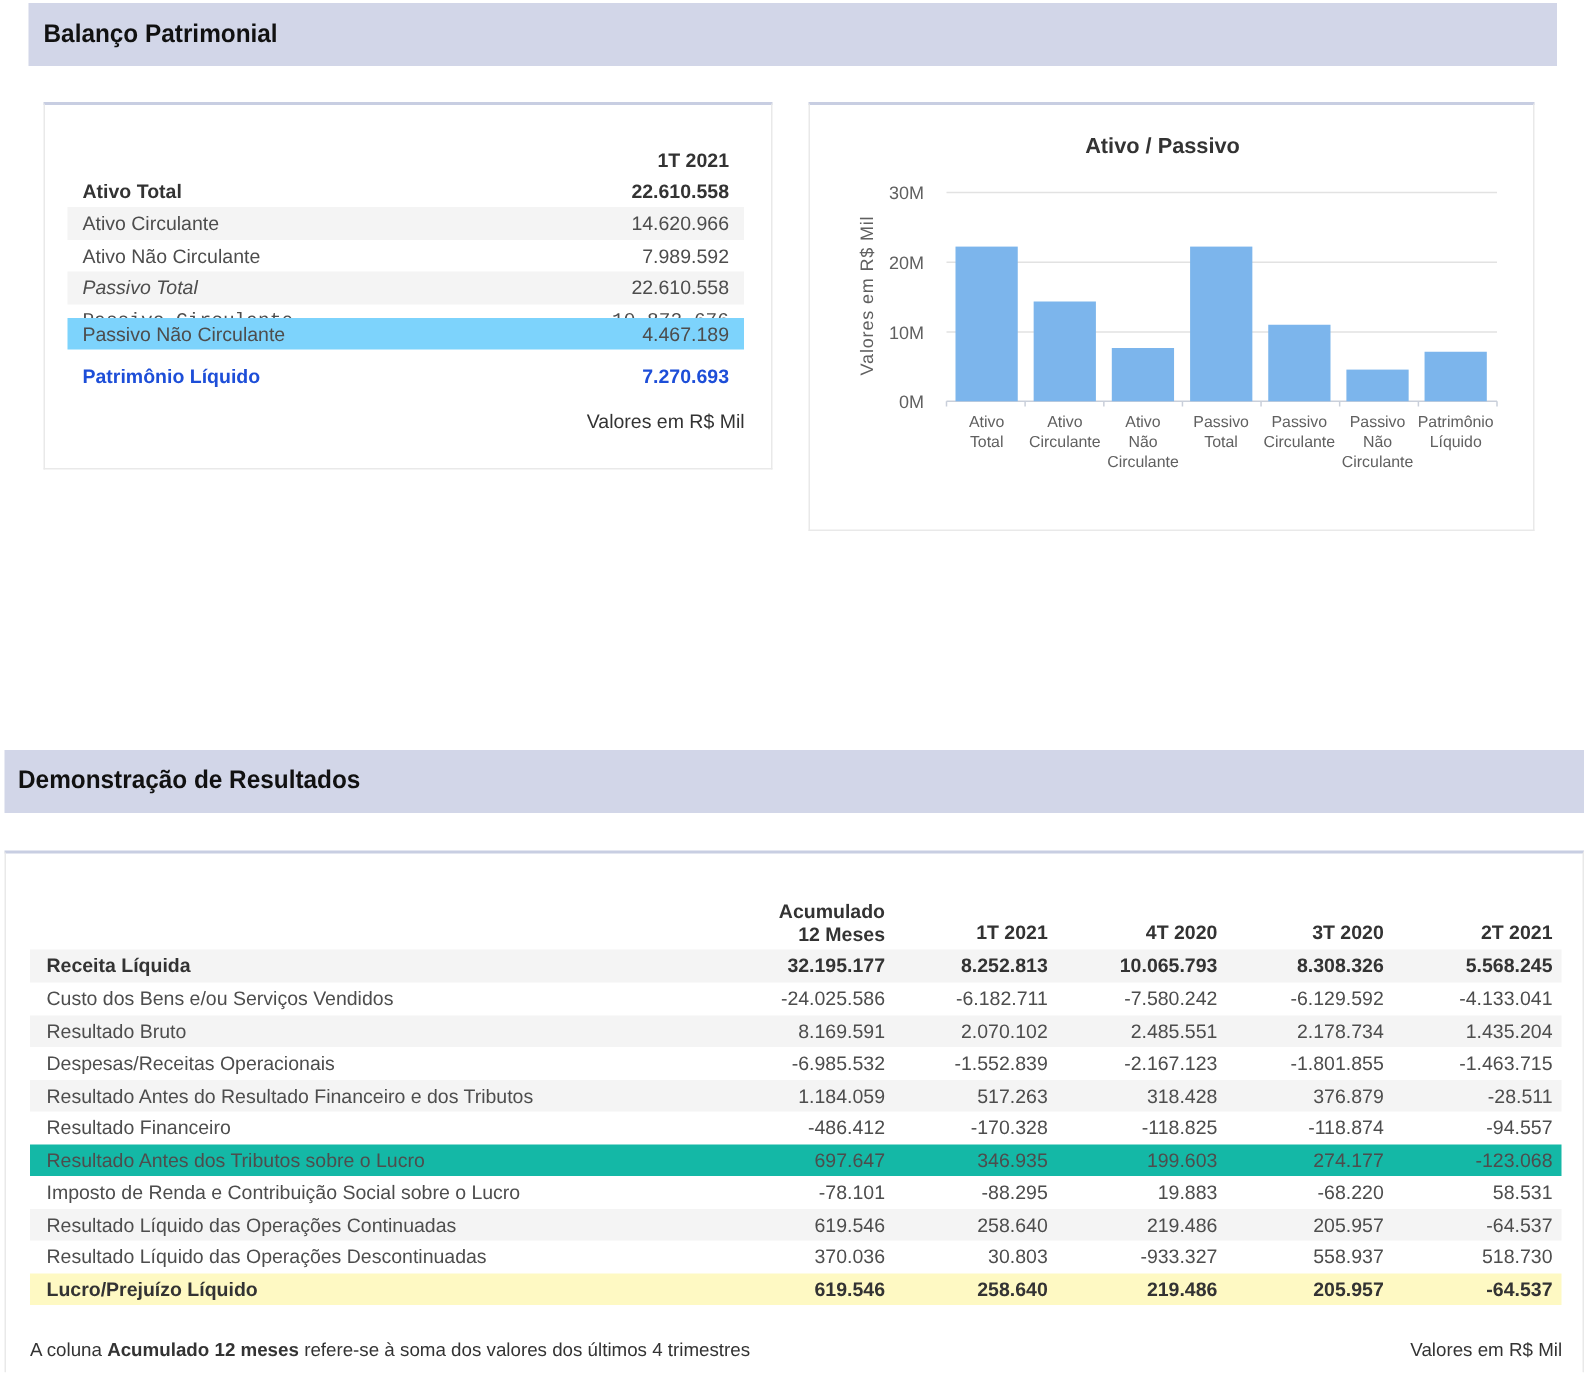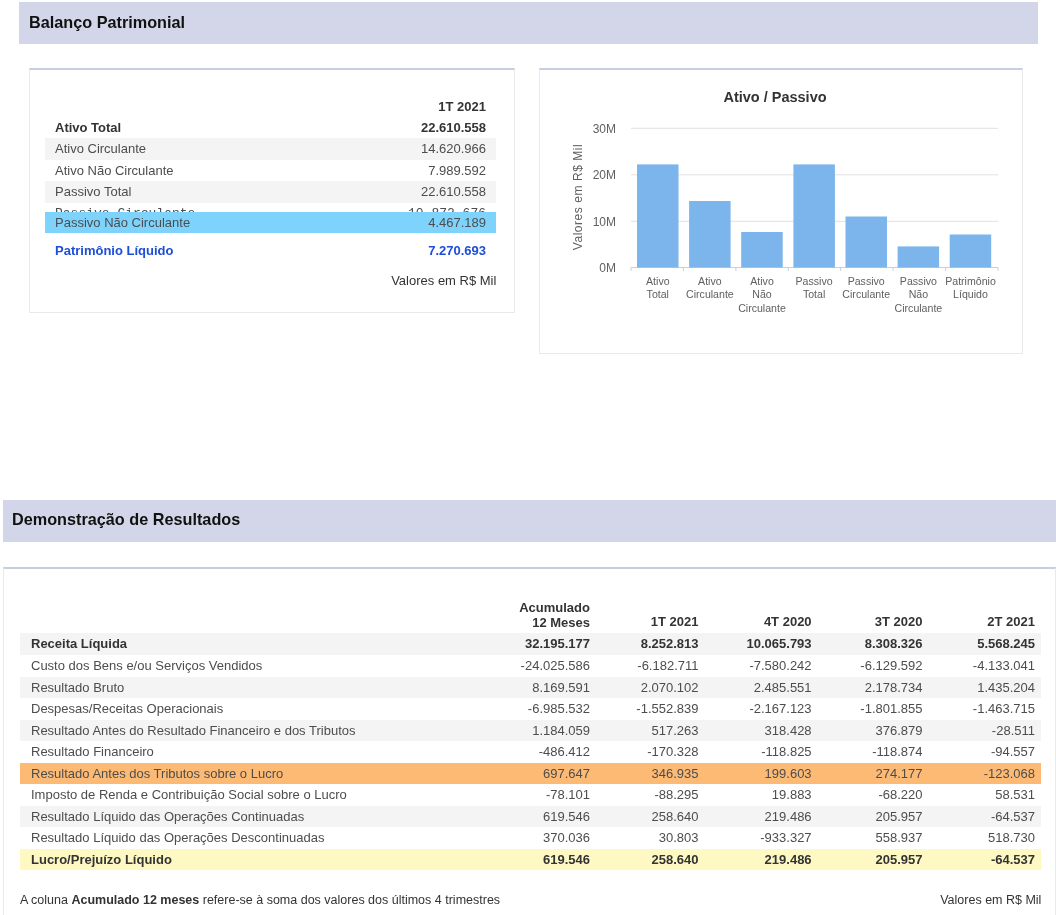--- a/index.html
+++ b/index.html
@@ -18,21 +18,21 @@
   </div>
 <div class="abs" style="left:45px; top:138.4px; width:451.4px; height:21.4px; background:#f4f4f4;font-size:13px; color:#4d4d4d; line-height:21.4px; ">
     <span class="abs" style="left:10px;">Ativo Circulante</span>
     <span class="abs" style="right:10.4px;">14.620.966</span>
   </div>
 <div class="abs" style="left:45px; top:159.8px; width:451.4px; height:21.4px; font-size:13px; color:#4d4d4d; line-height:21.4px; ">
     <span class="abs" style="left:10px;">Ativo Não Circulante</span>
     <span class="abs" style="right:10.4px;">7.989.592</span>
   </div>
 <div class="abs" style="left:45px; top:181.2px; width:451.4px; height:21.4px; background:#f4f4f4;font-size:13px; color:#4d4d4d; line-height:21.4px; ">
-    <span class="abs" style="left:10px;">Passivo Total</span>
+    <span class="abs" style="left:10px;font-style:italic;">Passivo Total</span>
     <span class="abs" style="right:10.4px;">22.610.558</span>
   </div>
 <div class="abs" style="left:45px; top:202.6px; width:451.4px; height:21.4px; font-size:13px; color:#4d4d4d; line-height:21.4px;font-family:Liberation Mono, monospace; ">
     <span class="abs" style="left:10px;">Passivo Circulante</span>
     <span class="abs" style="right:10.4px;">10.872.676</span>
   </div>
 <div class="abs" style="left:45px; top:212px; width:451.4px; height:21.4px; background:#7dd3fc;font-size:13px; color:#4d4d4d; line-height:21.4px; ">
     <span class="abs" style="left:10px;">Passivo Não Circulante</span>
     <span class="abs" style="right:10.4px;">4.467.189</span>
   </div>
@@ -134,21 +134,21 @@
     <span class="abs" style="right:6.4px;">-28.511</span>
   </div>
 <div class="abs" style="left:20px; top:741.1px; width:1021.4px; height:21.55px; font-size:13px; color:#4d4d4d; line-height:21.55px; ">
     <span class="abs" style="left:11px;">Resultado Financeiro</span>
     <span class="abs" style="right:451.4px;">-486.412</span>
     <span class="abs" style="right:342.9px;">-170.328</span>
     <span class="abs" style="right:229.8px;">-118.825</span>
     <span class="abs" style="right:118.9px;">-118.874</span>
     <span class="abs" style="right:6.4px;">-94.557</span>
   </div>
-<div class="abs" style="left:20px; top:762.7px; width:1021.4px; height:21.55px; background:#fdba74;font-size:13px; color:#4d4d4d; line-height:21.55px; ">
+<div class="abs" style="left:20px; top:762.7px; width:1021.4px; height:21.55px; background:#14b8a6;font-size:13px; color:#4d4d4d; line-height:21.55px; ">
     <span class="abs" style="left:11px;">Resultado Antes dos Tributos sobre o Lucro</span>
     <span class="abs" style="right:451.4px;">697.647</span>
     <span class="abs" style="right:342.9px;">346.935</span>
     <span class="abs" style="right:229.8px;">199.603</span>
     <span class="abs" style="right:118.9px;">274.177</span>
     <span class="abs" style="right:6.4px;">-123.068</span>
   </div>
 <div class="abs" style="left:20px; top:784.2px; width:1021.4px; height:21.55px; font-size:13px; color:#4d4d4d; line-height:21.55px; ">
     <span class="abs" style="left:11px;">Imposto de Renda e Contribuição Social sobre o Lucro</span>
     <span class="abs" style="right:451.4px;">-78.101</span>

